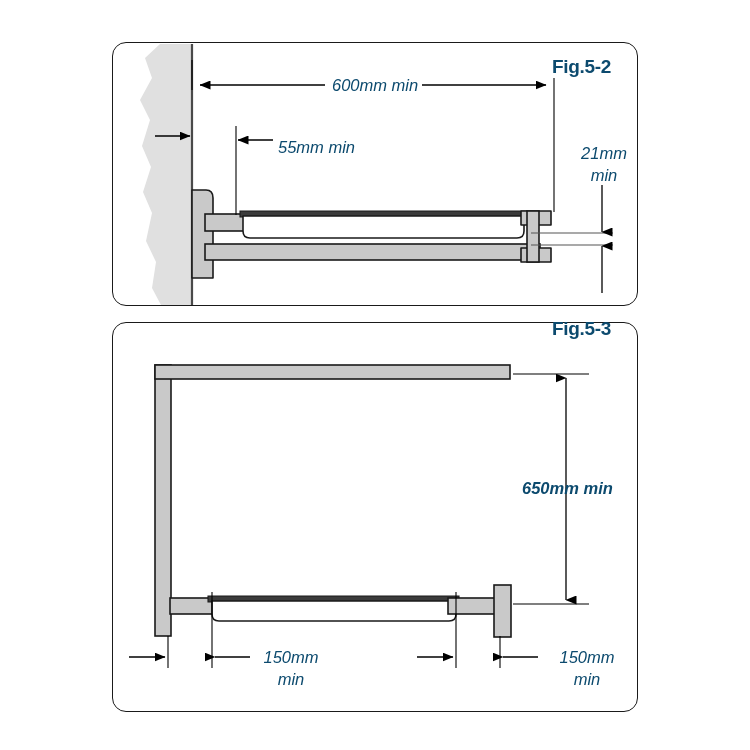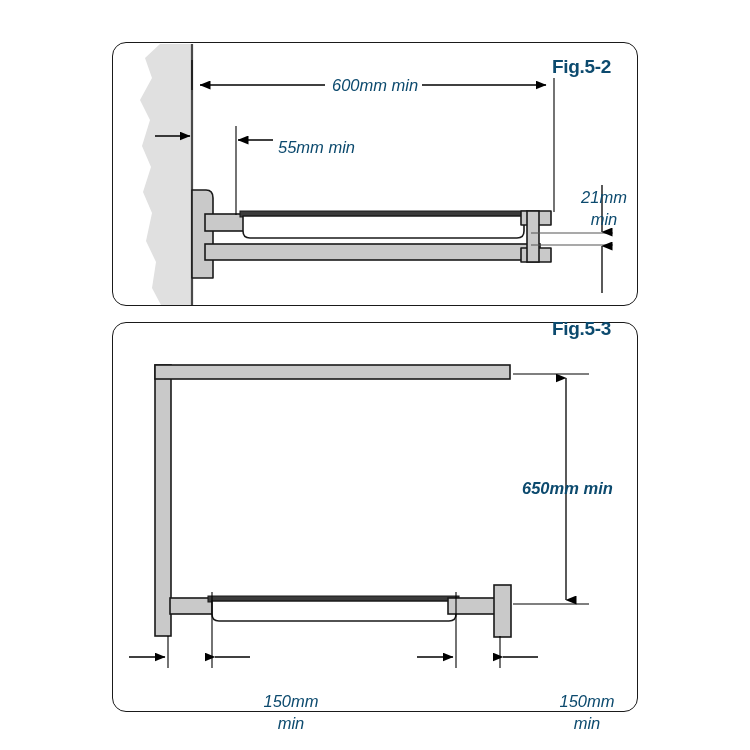--- a/index.html
+++ b/index.html
@@ -42,21 +42,21 @@
   }
 
   .dim-text {
     position: absolute;
     font-family: "Liberation Sans", sans-serif;
     font-style: italic;
     font-size: 16.5px;
     color: #0c4a6e;
     white-space: nowrap;
   }
-  .dim-text.centered { text-align: center; margin-top: 44px; }
+  .dim-text.centered { text-align: center; }
 
   svg.layer {
     position: absolute;
     left: 0; top: 0;
     width: 750px;
     height: 750px;
     pointer-events: none;
   }
 </style>
 </head>

